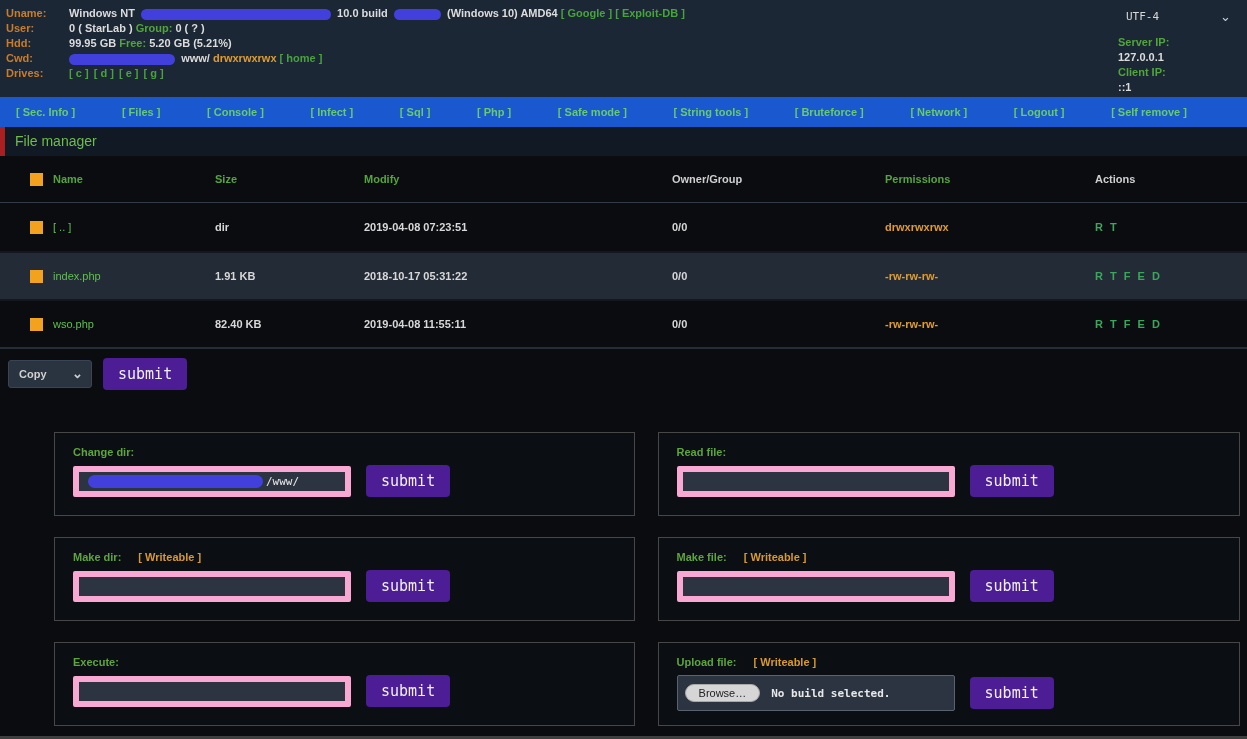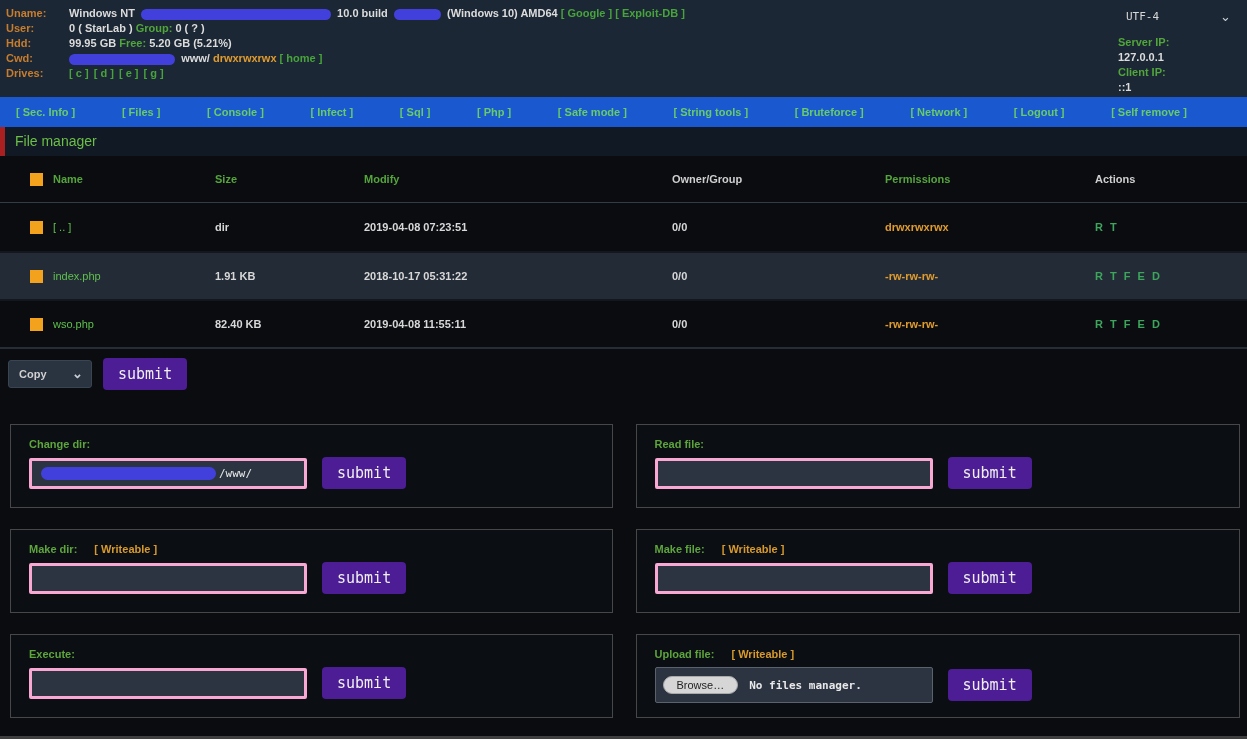--- a/index.html
+++ b/index.html
@@ -84,33 +84,33 @@
     border-radius:3px; display:flex; align-items:center; justify-content:space-between;
     padding:0 8px 0 10px; color:#d0d0d0; font-weight:bold; cursor:pointer;
   }
   .btn {
     background:#4c1d95; border:none; border-radius:4px; color:#efefef;
     font-family:"DejaVu Sans Mono", monospace; font-size:15px;
     padding:7px 15px; cursor:pointer;
   }
 
   
-  .panel-rows { margin-top:20px; }
+  .panel-rows { margin-top:28px;padding-left:44px; }
   .panel-row { display:flex; gap:23px; margin:0 7px 21px 10px; }
   .panel {
     border:1px solid #474747; background:#0b0e13; height:84px;
     padding:13px 0 0 18px;
   }
   .panel.left { width:605px; }
   .panel.right { width:607px; }
   .plabel { color:#5ea53c; font-weight:bold; }
   .pwrite { color:#d89a2b; font-weight:bold; margin-left:14px; }
   .pcontrols { display:flex; align-items:center; gap:15px; margin-top:7px; }
   .tinput, .fake-input {
-    width:278px; height:31px; background:#2b3440; border:3px solid #f9a8d4;
+    width:278px; height:31px; background:#2b3440; border:6px solid #f9a8d4;
     border-radius:2px; color:#e8e8e8;
     font-family:"DejaVu Sans Mono", monospace; font-size:11px;
     padding:0 9px;
   }
   .fake-input { display:flex; align-items:center; }
   .fake-input .redact { height:13px; }
   .file-input {
     width:278px; height:36px; background:#2b3440; border:1px solid #5a626e;
     border-radius:2px; display:flex; align-items:center; gap:11px; padding:0 7px;
     cursor:pointer;
@@ -302,21 +302,21 @@
       </div>
     </div>
     <div class="panel right">
       <div>
         <span class="plabel">Upload file:</span>
         <span class="pwrite">[ Writeable ]</span>
       </div>
       <div class="pcontrols">
         <div class="file-input">
           <span class="browse-pill">Browse…</span>
-          <span class="file-status">No files manager.</span>
+          <span class="file-status">No build selected.</span>
         </div>
         <button class="btn">submit</button>
       </div>
     </div>
   </div>
 </div>
 
 <div class="bottom-bar"></div>
 
 </body></html>

